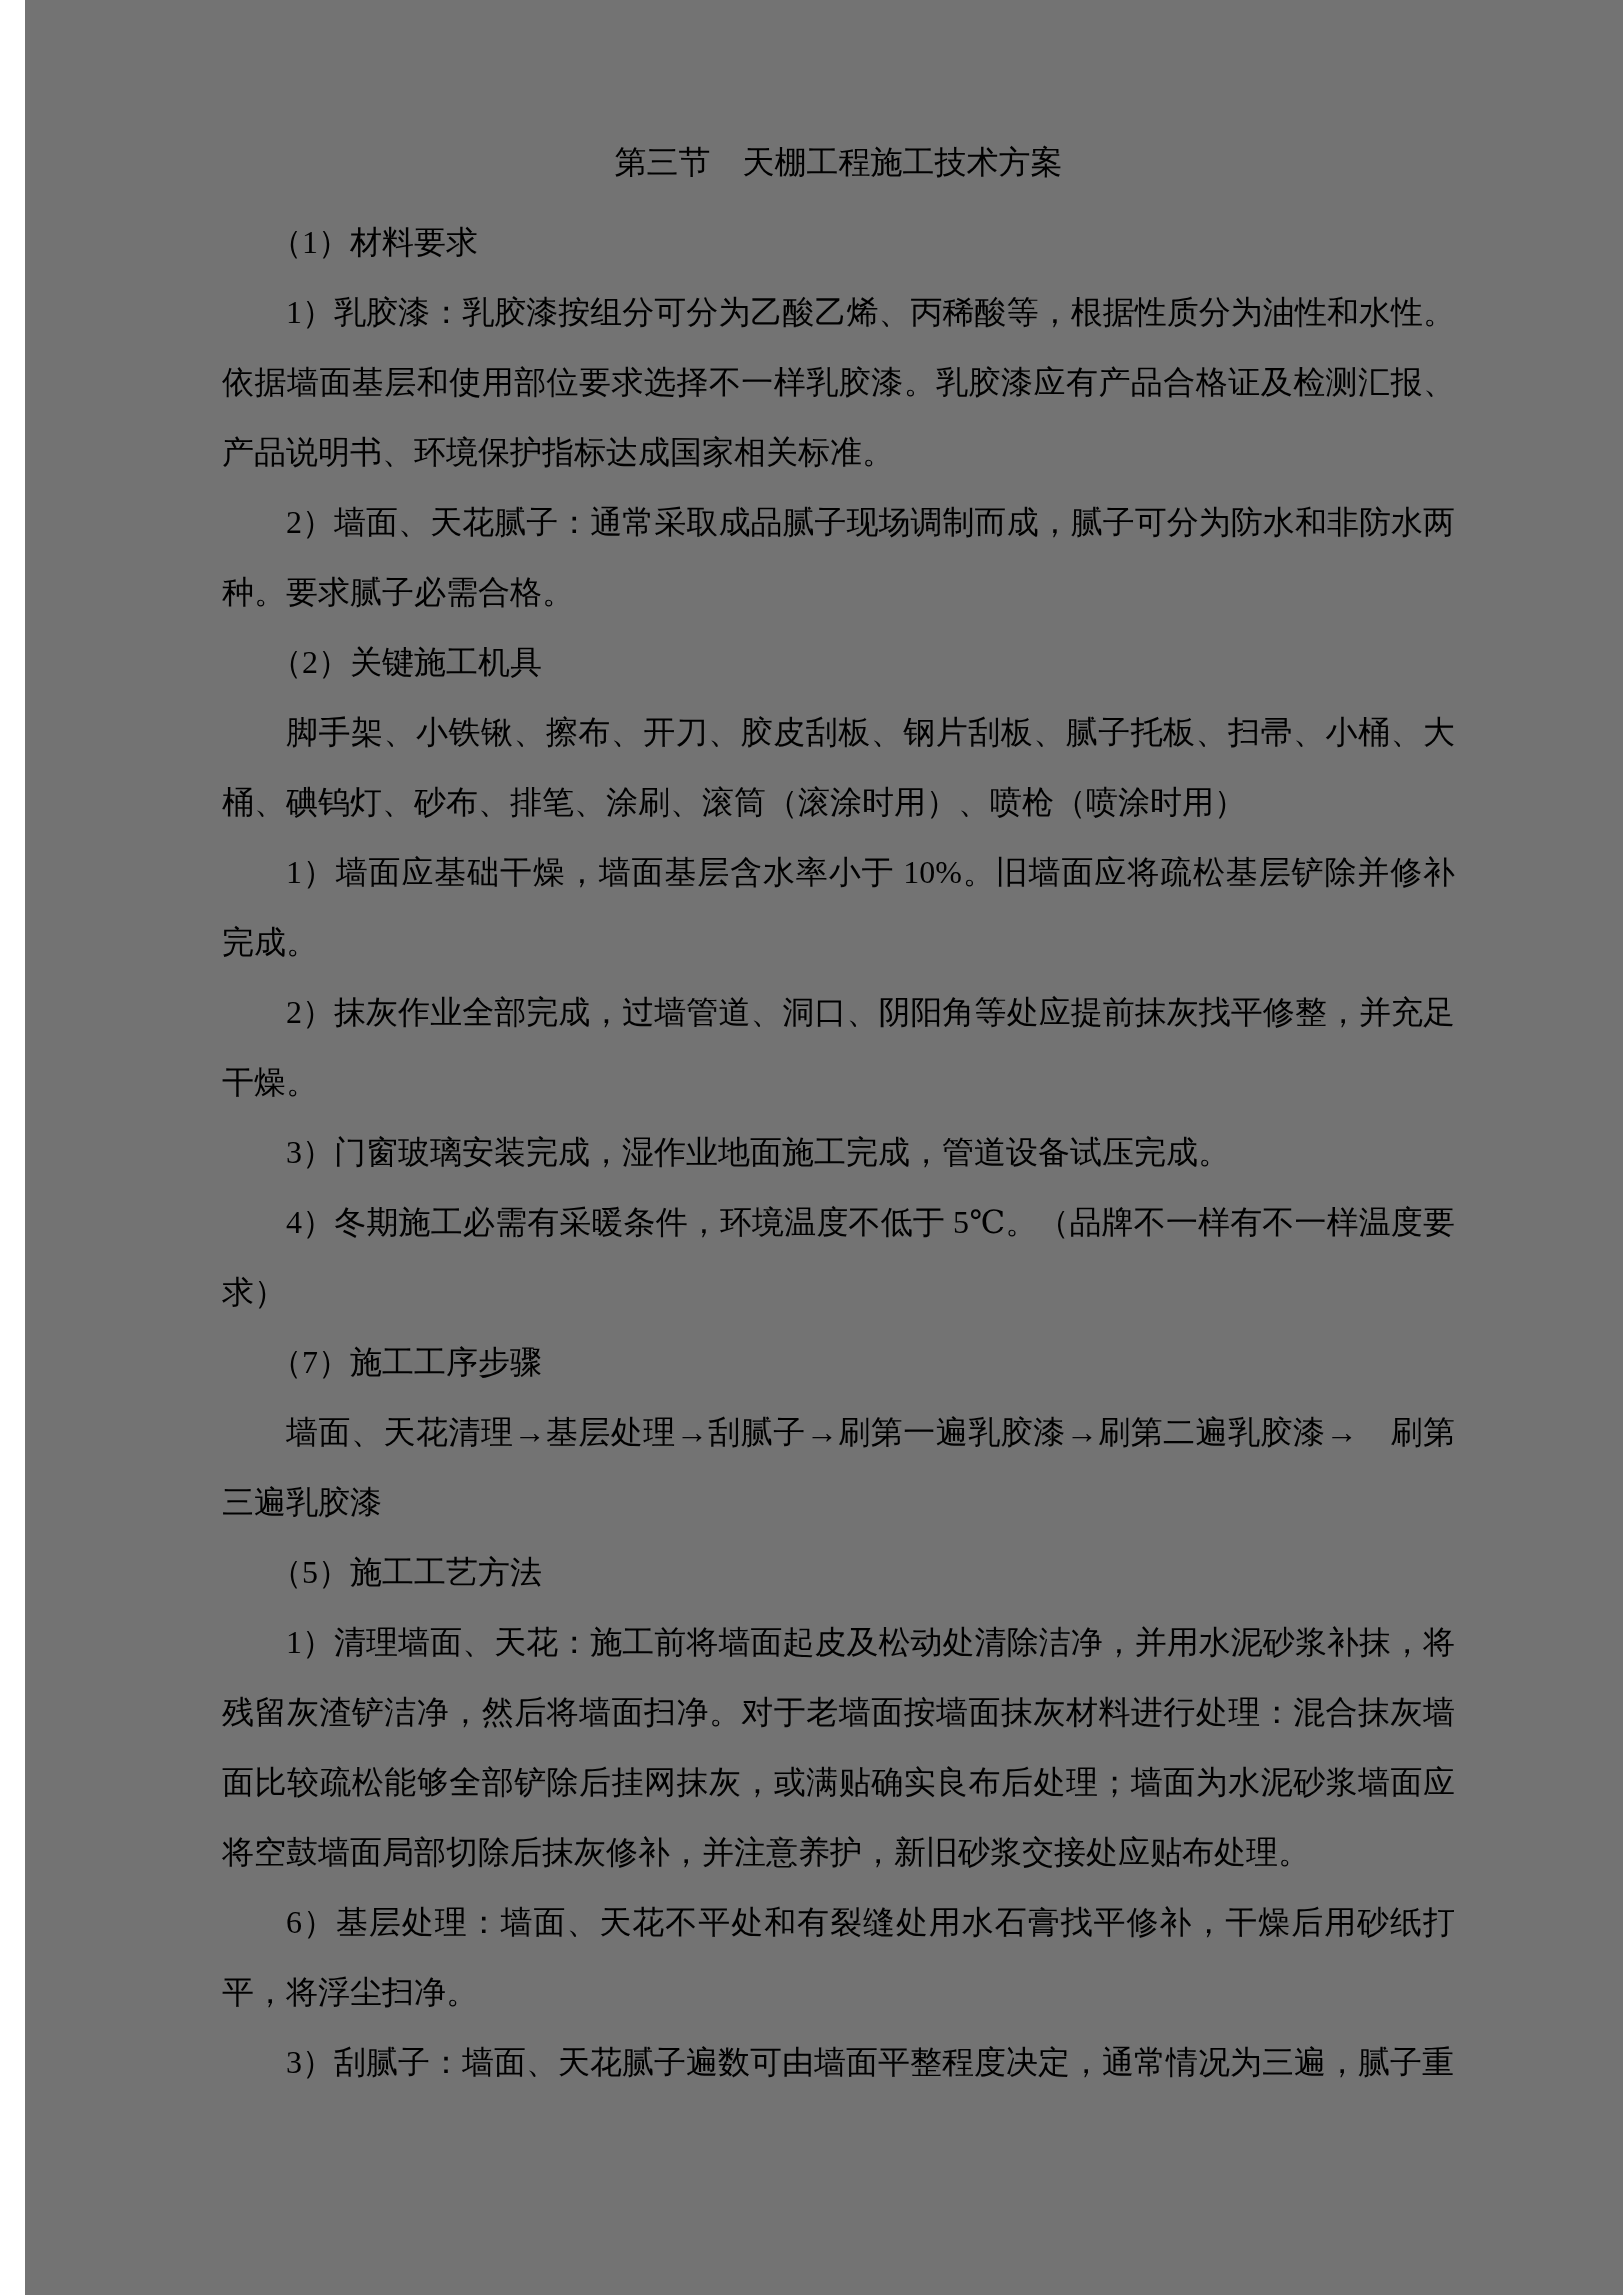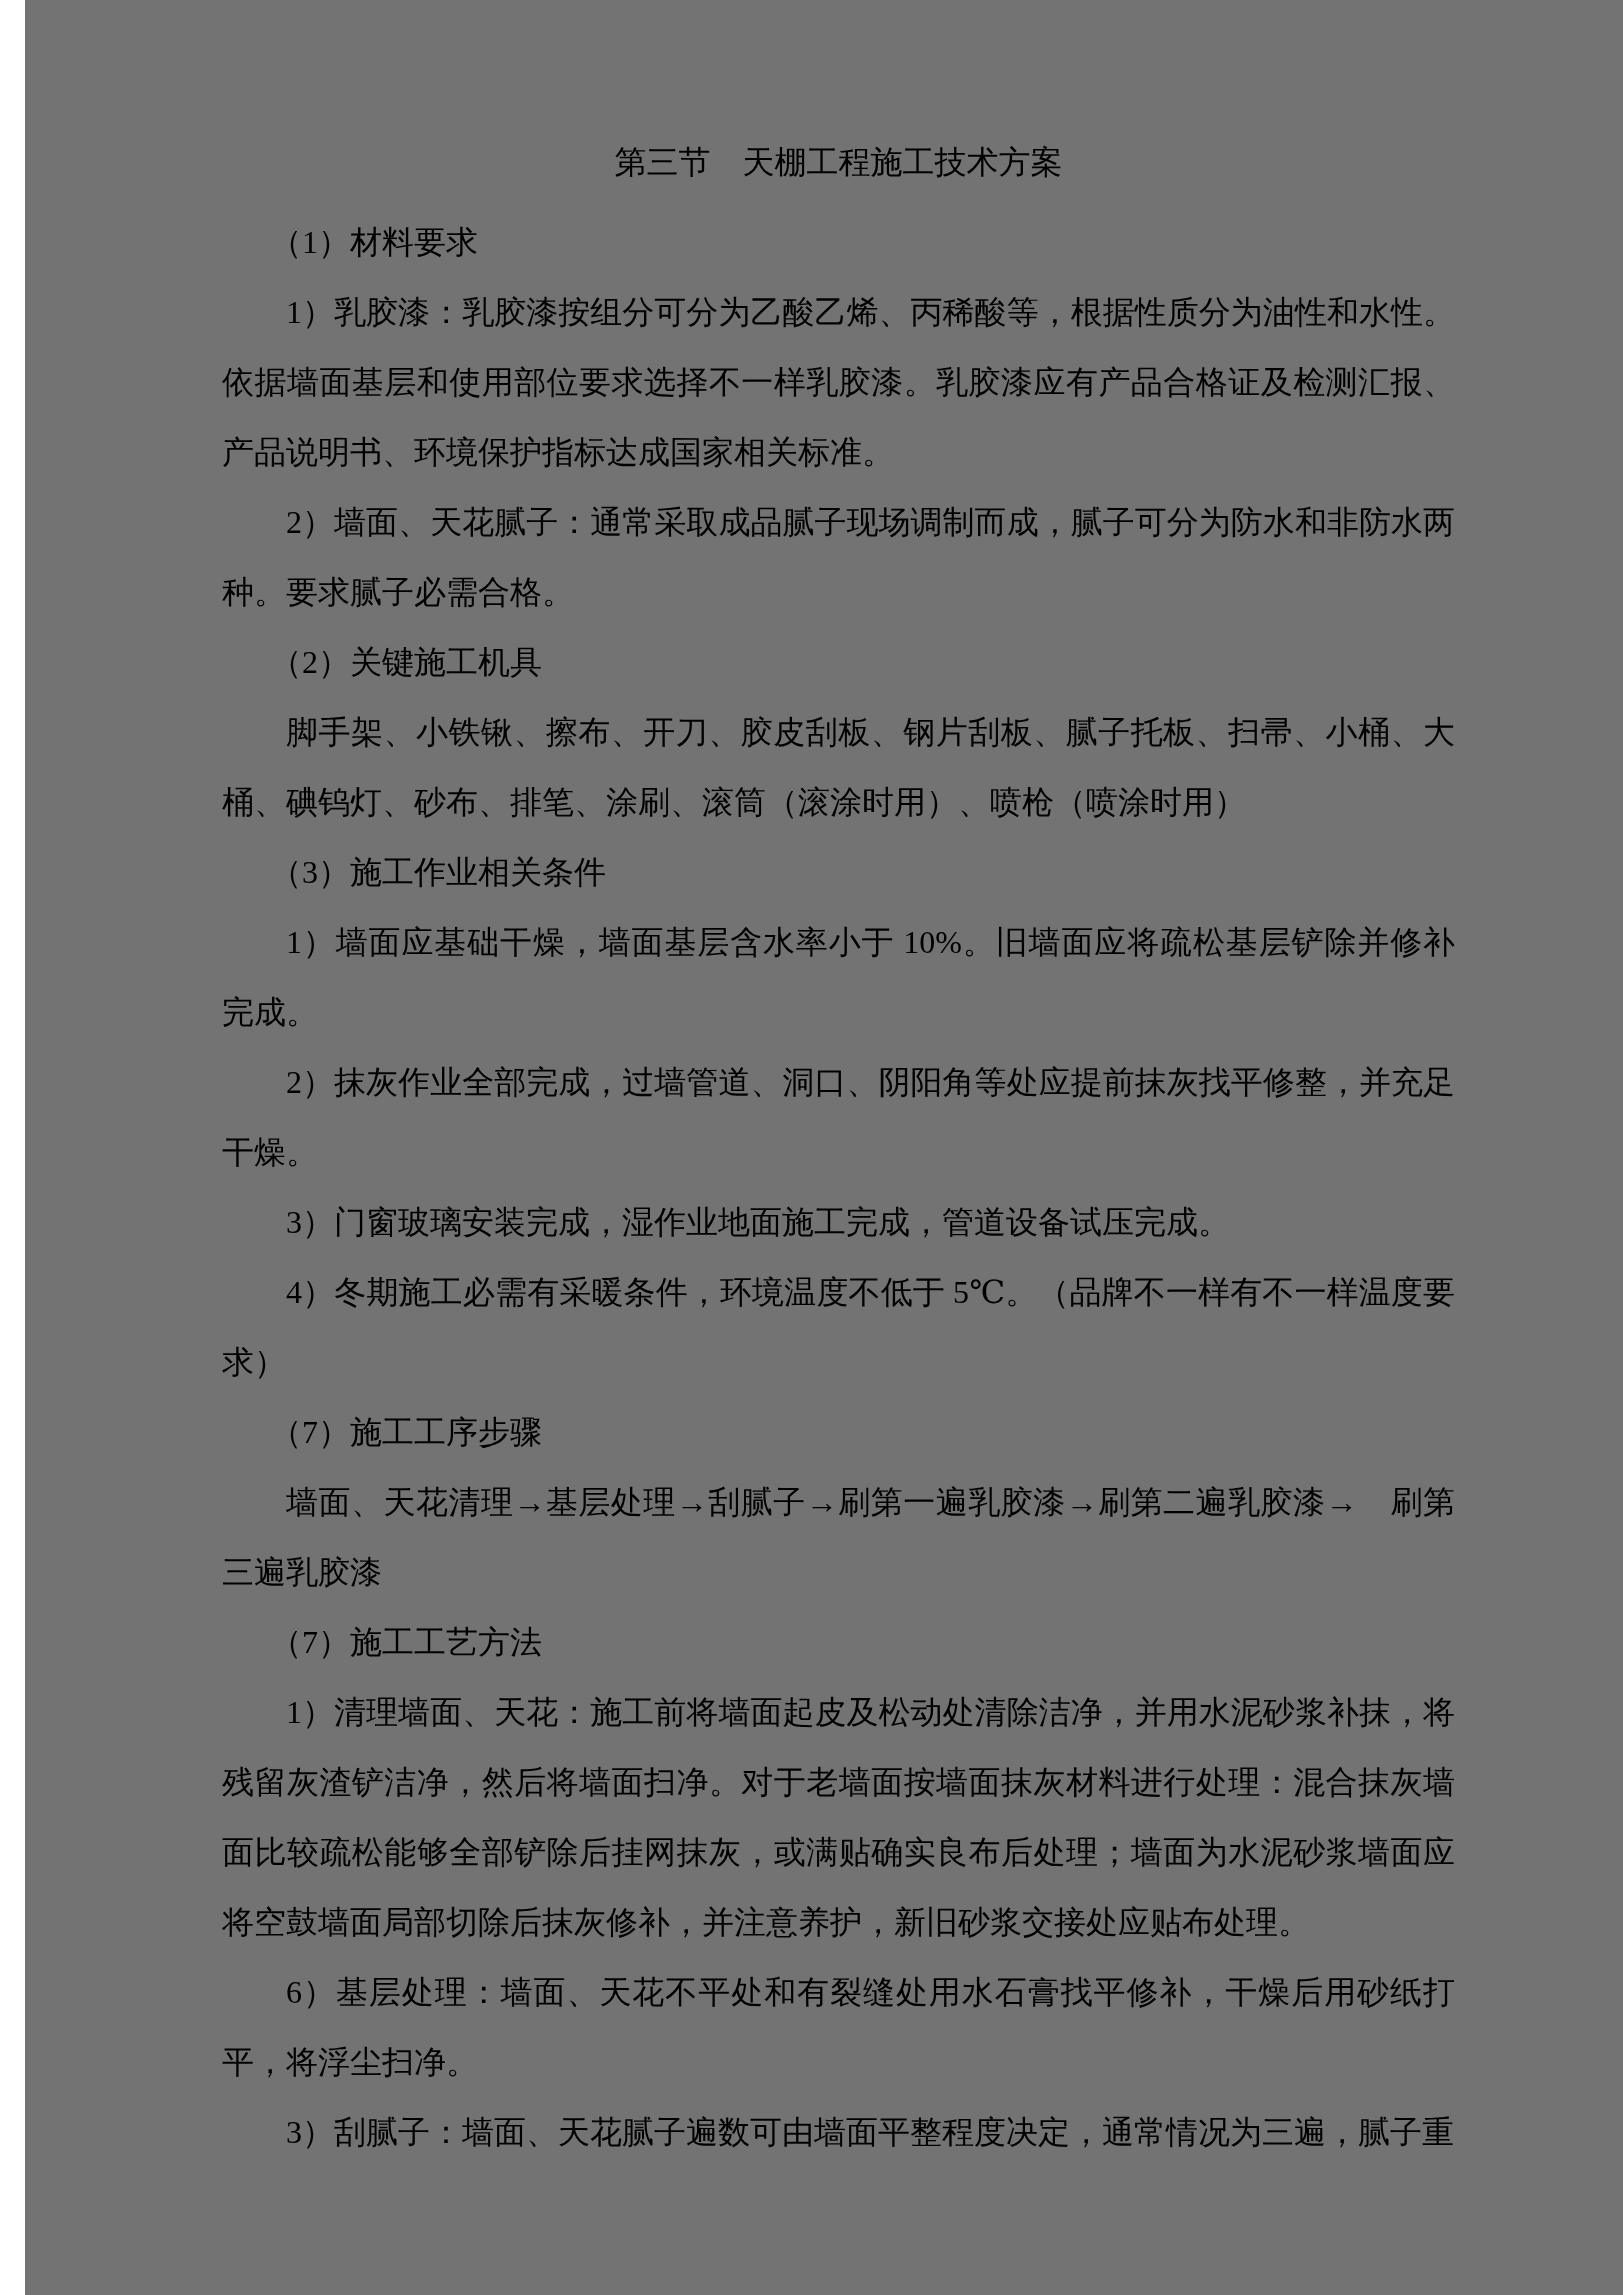--- a/index.html
+++ b/index.html
@@ -40,26 +40,25 @@
 <body>
 
 <div class="page">
   <h1 class="doc-title">第三节　天棚工程施工技术方案</h1>
   <div id="paragraphs">
       <p class="para paren">（1）材料要求</p>
       <p class="para indent">1）乳胶漆：乳胶漆按组分可分为乙酸乙烯、丙稀酸等，根据性质分为油性和水性。依据墙面基层和使用部位要求选择不一样乳胶漆。乳胶漆应有产品合格证及检测汇报、产品说明书、环境保护指标达成国家相关标准。</p>
       <p class="para indent">2）墙面、天花腻子：通常采取成品腻子现场调制而成，腻子可分为防水和非防水两种。要求腻子必需合格。</p>
       <p class="para paren">（2）关键施工机具</p>
       <p class="para indent">脚手架、小铁锹、擦布、开刀、胶皮刮板、钢片刮板、腻子托板、扫帚、小桶、大桶、碘钨灯、砂布、排笔、涂刷、滚筒（滚涂时用）、喷枪（喷涂时用）</p>
-      <p class="para paren">（3）施工作业相关条件</p>
       <p class="para indent">1）墙面应基础干燥，墙面基层含水率小于 10%。旧墙面应将疏松基层铲除并修补完成。</p>
       <p class="para indent">2）抹灰作业全部完成，过墙管道、洞口、阴阳角等处应提前抹灰找平修整，并充足干燥。</p>
       <p class="para indent">3）门窗玻璃安装完成，湿作业地面施工完成，管道设备试压完成。</p>
       <p class="para indent">4）冬期施工必需有采暖条件，环境温度不低于 5℃。（品牌不一样有不一样温度要求）</p>
       <p class="para paren">（7）施工工序步骤</p>
       <p class="para indent">墙面、天花清理→基层处理→刮腻子→刷第一遍乳胶漆→刷第二遍乳胶漆→　刷第三遍乳胶漆</p>
-      <p class="para paren">（7）施工工艺方法</p>
+      <p class="para paren">（5）施工工艺方法</p>
       <p class="para indent">1）清理墙面、天花：施工前将墙面起皮及松动处清除洁净，并用水泥砂浆补抹，将残留灰渣铲洁净，然后将墙面扫净。对于老墙面按墙面抹灰材料进行处理：混合抹灰墙面比较疏松能够全部铲除后挂网抹灰，或满贴确实良布后处理；墙面为水泥砂浆墙面应将空鼓墙面局部切除后抹灰修补，并注意养护，新旧砂浆交接处应贴布处理。</p>
       <p class="para indent">6）基层处理：墙面、天花不平处和有裂缝处用水石膏找平修补，干燥后用砂纸打平，将浮尘扫净。</p>
       <p class="para indent">3）刮腻子：墙面、天花腻子遍数可由墙面平整程度决定，通常情况为三遍，腻子重</p>
     </div>
 </div>
 
 
 </body></html>

